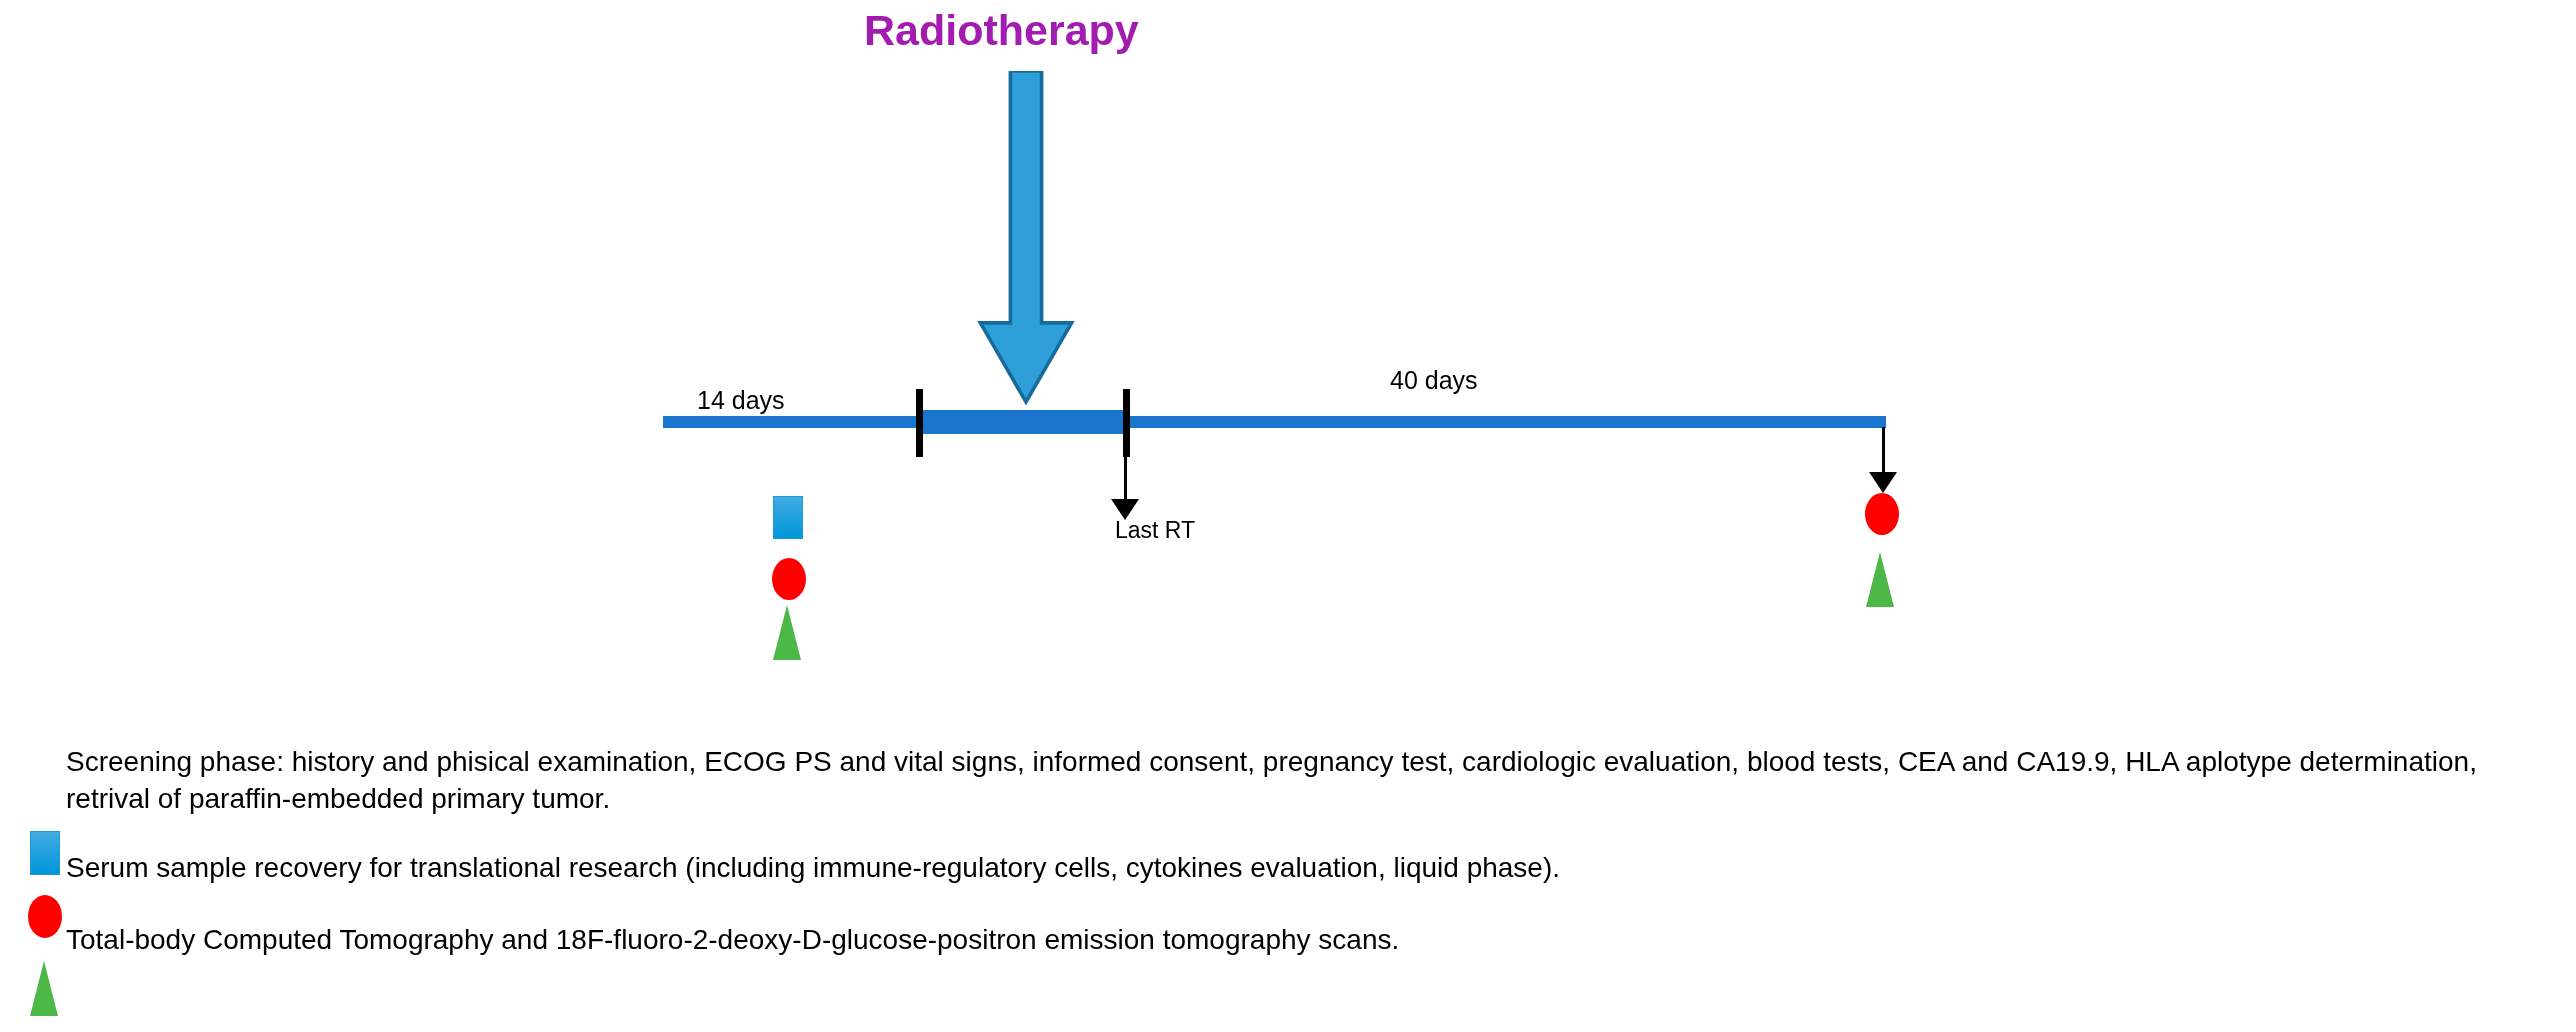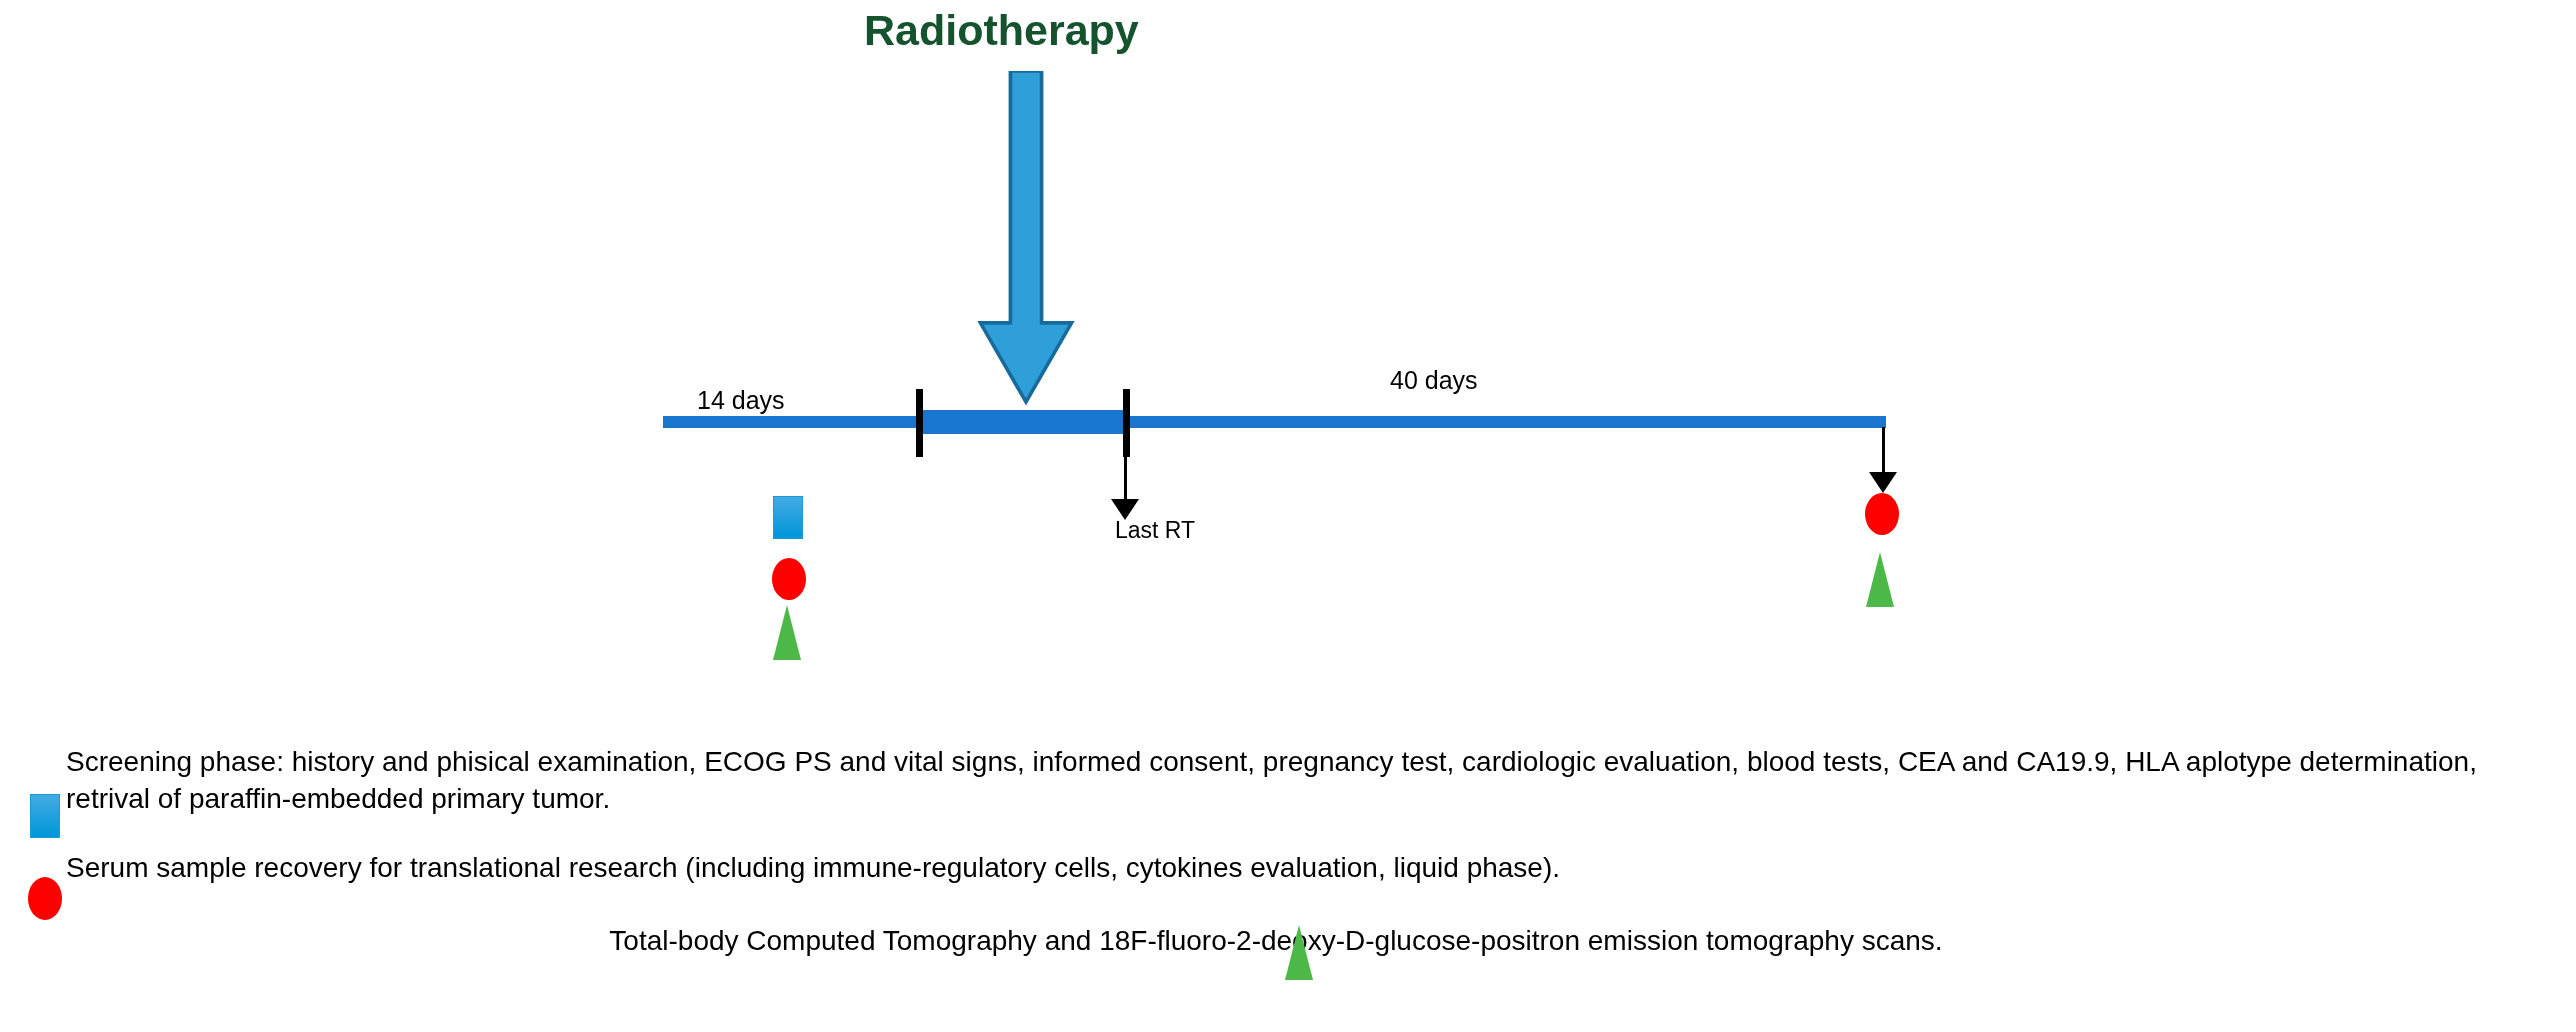--- a/index.html
+++ b/index.html
@@ -19,21 +19,21 @@
     overflow: hidden;
   }
 
   
   .rt-title {
     position: absolute;
     left: 864px;
     top: 6px;
     font-size: 43px;
     font-weight: bold;
-    color: #14532d;
+    color: #a21caf;
     letter-spacing: 0px;
     white-space: nowrap;
   }
 
   
   .rt-arrow {
     position: absolute;
     left: 960px;
     top: 71px;
     width: 132px;
@@ -142,21 +142,21 @@
   
   .legend {
     position: absolute;
     left: 0;
     top: 743px;
     width: 2576px;
   }
   .legend-row {
     position: relative;
     display: flex;
-    align-items: center;
+    align-items: flex-end;
   }
   .legend-icon {
     position: relative;
     flex: 0 0 auto;
     width: 66px;
     height: 0.6px;
   }
   .legend-text {
     font-size: 28px;
     line-height: 37px;
@@ -189,21 +189,21 @@
     top: 3.6px;
     width: 0;
     height: 0;
     border-left: 14px solid transparent;
     border-right: 14px solid transparent;
     border-bottom: 55px solid #4CB848;
   }
 
   .row-screening { margin-top: 0px; }
   .row-serum     { margin-top: 32px; }
-  .row-ct        { margin-top: 35px; flex-direction: column; }
+  .row-ct        { margin-top: 35px; }
 </style>
 </head>
 <body>
 
 <div id="canvas">
 
   <div class="rt-title">Radiotherapy</div>
 
   <svg class="rt-arrow" viewBox="0 0 220 562" preserveAspectRatio="none">
     <polygon points="84,0 136,0 136,420 186,420 110,552 34,420 84,420" fill="#2F9FD9" stroke="#176B9C" stroke-width="6"></polygon>

